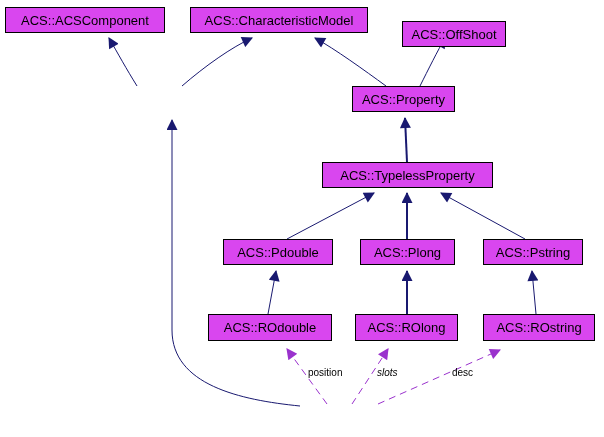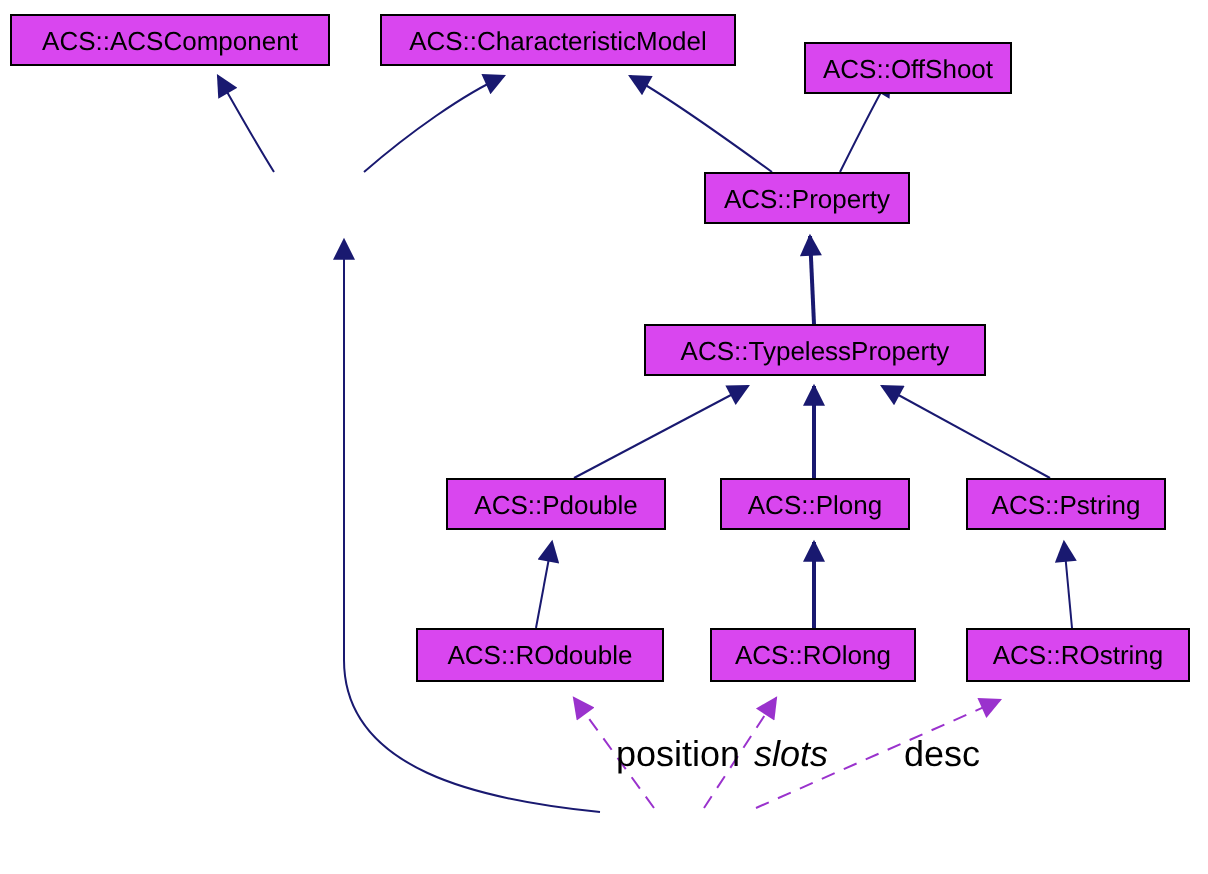--- a/index.html
+++ b/index.html
@@ -29,21 +29,21 @@
     line-height: 1;
     white-space: nowrap;
     cursor: pointer;
   }
   .node.highlight {
     background: #c0c0c0;
     border-width: 2px;
   }
   .edge-label {
     position: absolute;
-    font-size: 18px;
+    font-size: 10px;
     color: #000000;
     white-space: nowrap;
   }
 </style>
 </head>
 <body>
 
 <div id="diagram">
 
   <svg id="edges" width="604" height="437" viewBox="0 0 604 437" xmlns="http://www.w3.org/2000/svg">

